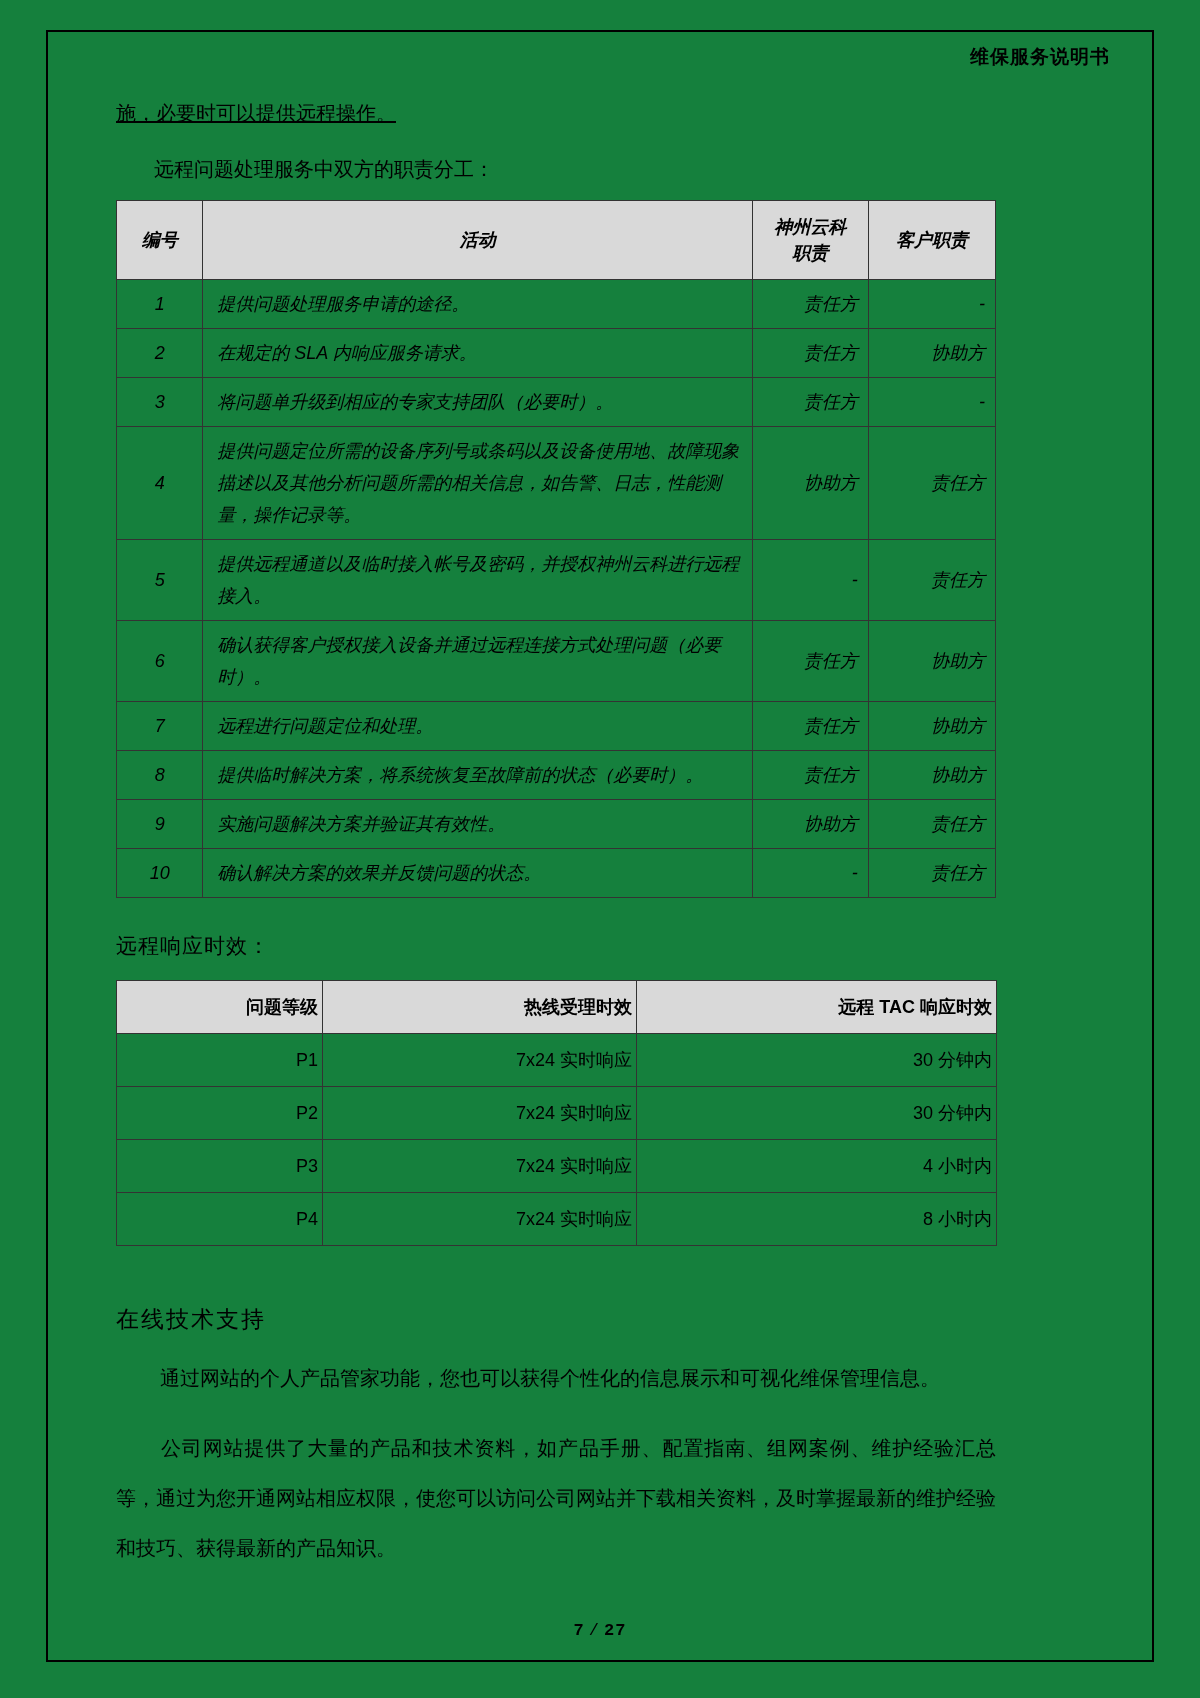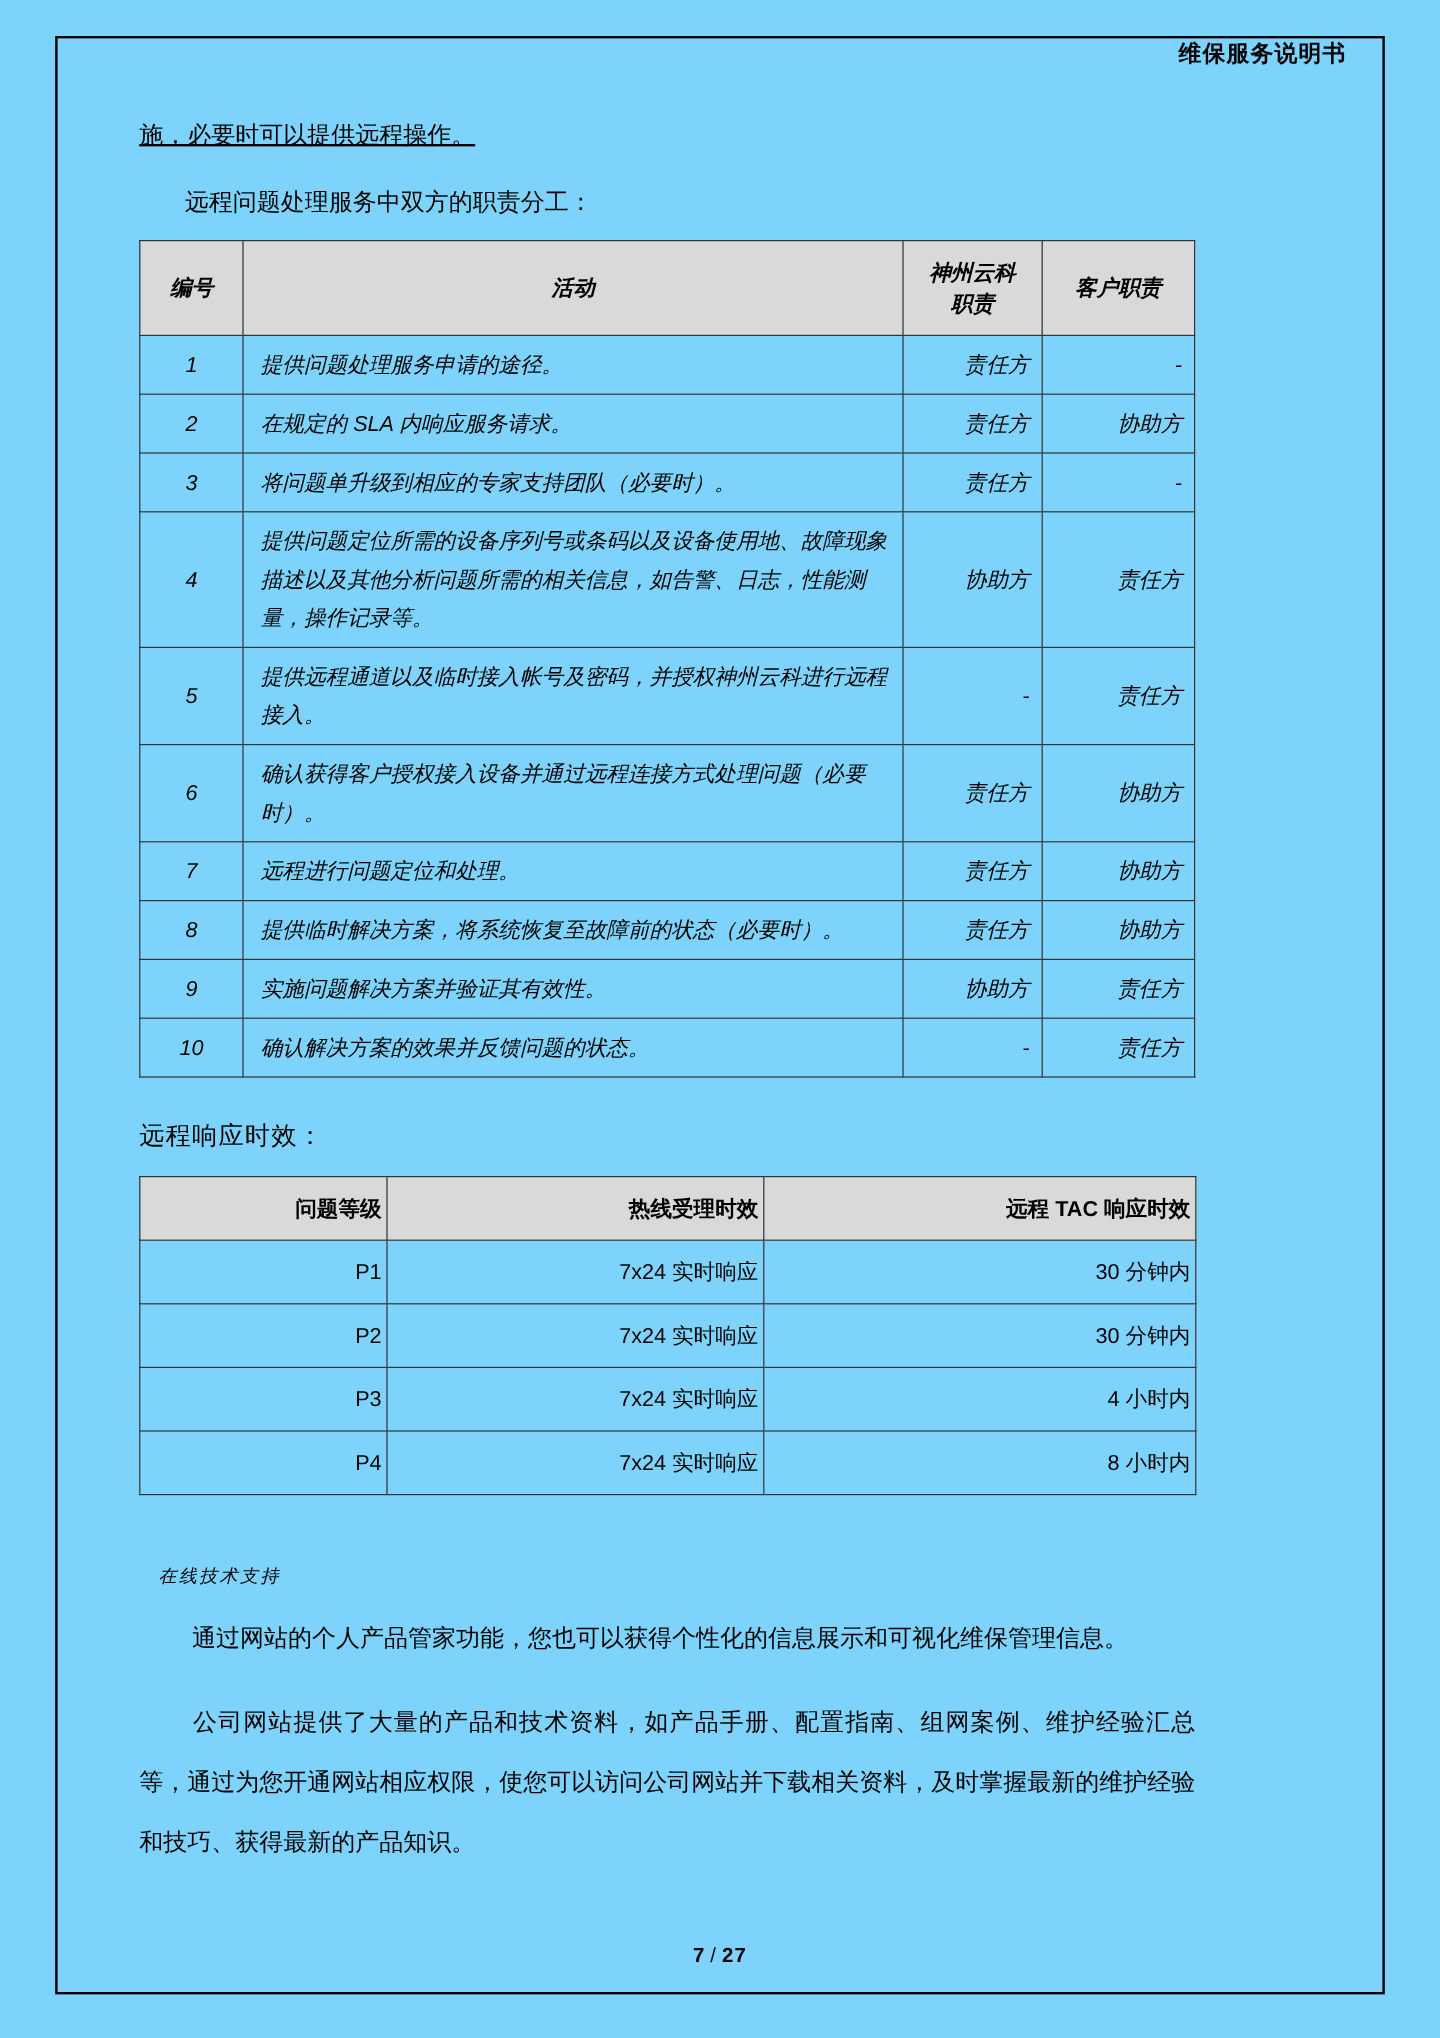--- a/index.html
+++ b/index.html
@@ -11,22 +11,22 @@
     width: 1200px;
     height: 1698px;
     font-family: "Liberation Sans", sans-serif;
     color: #000;
   }
   .page {
     position: relative;
     box-sizing: border-box;
     width: 1200px;
     height: 1698px;
-    padding: 4px;
-    background: #7dd3fc;
+    padding: 16px;
+    background: #15803d;
   }
   .page-border {
     position: absolute;
     left: 46px;
     top: 30px;
     width: 1108px;
     height: 1632px;
     border: 2px solid #000;
     box-sizing: border-box;
   }
@@ -123,46 +123,46 @@
   }
   .tbl2 thead th {
     background: #d9d9d9;
     font-weight: 600;
   }
   .tbl2 col.lvl { width: 206px; }
   .tbl2 col.hot { width: 314px; }
   .tbl2 col.tac { width: 360px; }
 
   .section-title {
-    font-size: 15px;
+    font-size: 23px;
     font-weight: 500;
     margin-top: 58px;
-    margin-left: 52px;
+    margin-left: 36px;
     letter-spacing: 2px;
-    font-style: italic;
   }
   .body-para {
     font-size: 20px;
     line-height: 50px;
     margin-top: 18px;
     margin-left: 36px;
     text-align: justify;
     text-justify: inter-ideograph;
     width: 880px;
   }
   .body-para .indent { display: inline-block; width: 44px; }
   .footer {
     position: absolute;
     left: 0;
     right: 0;
     bottom: 58px;
     text-align: center;
     font-size: 17px;
     font-weight: 700;
     letter-spacing: 1px;
+    font-family: Liberation Mono, monospace;
   }
   .footer .sep { font-weight: 400; padding: 0 4px; }
 </style>
 </head>
 <body>
 
 <div class="page">
   <div class="page-border"></div>
 
   <div class="header-right">维保服务说明书</div>

